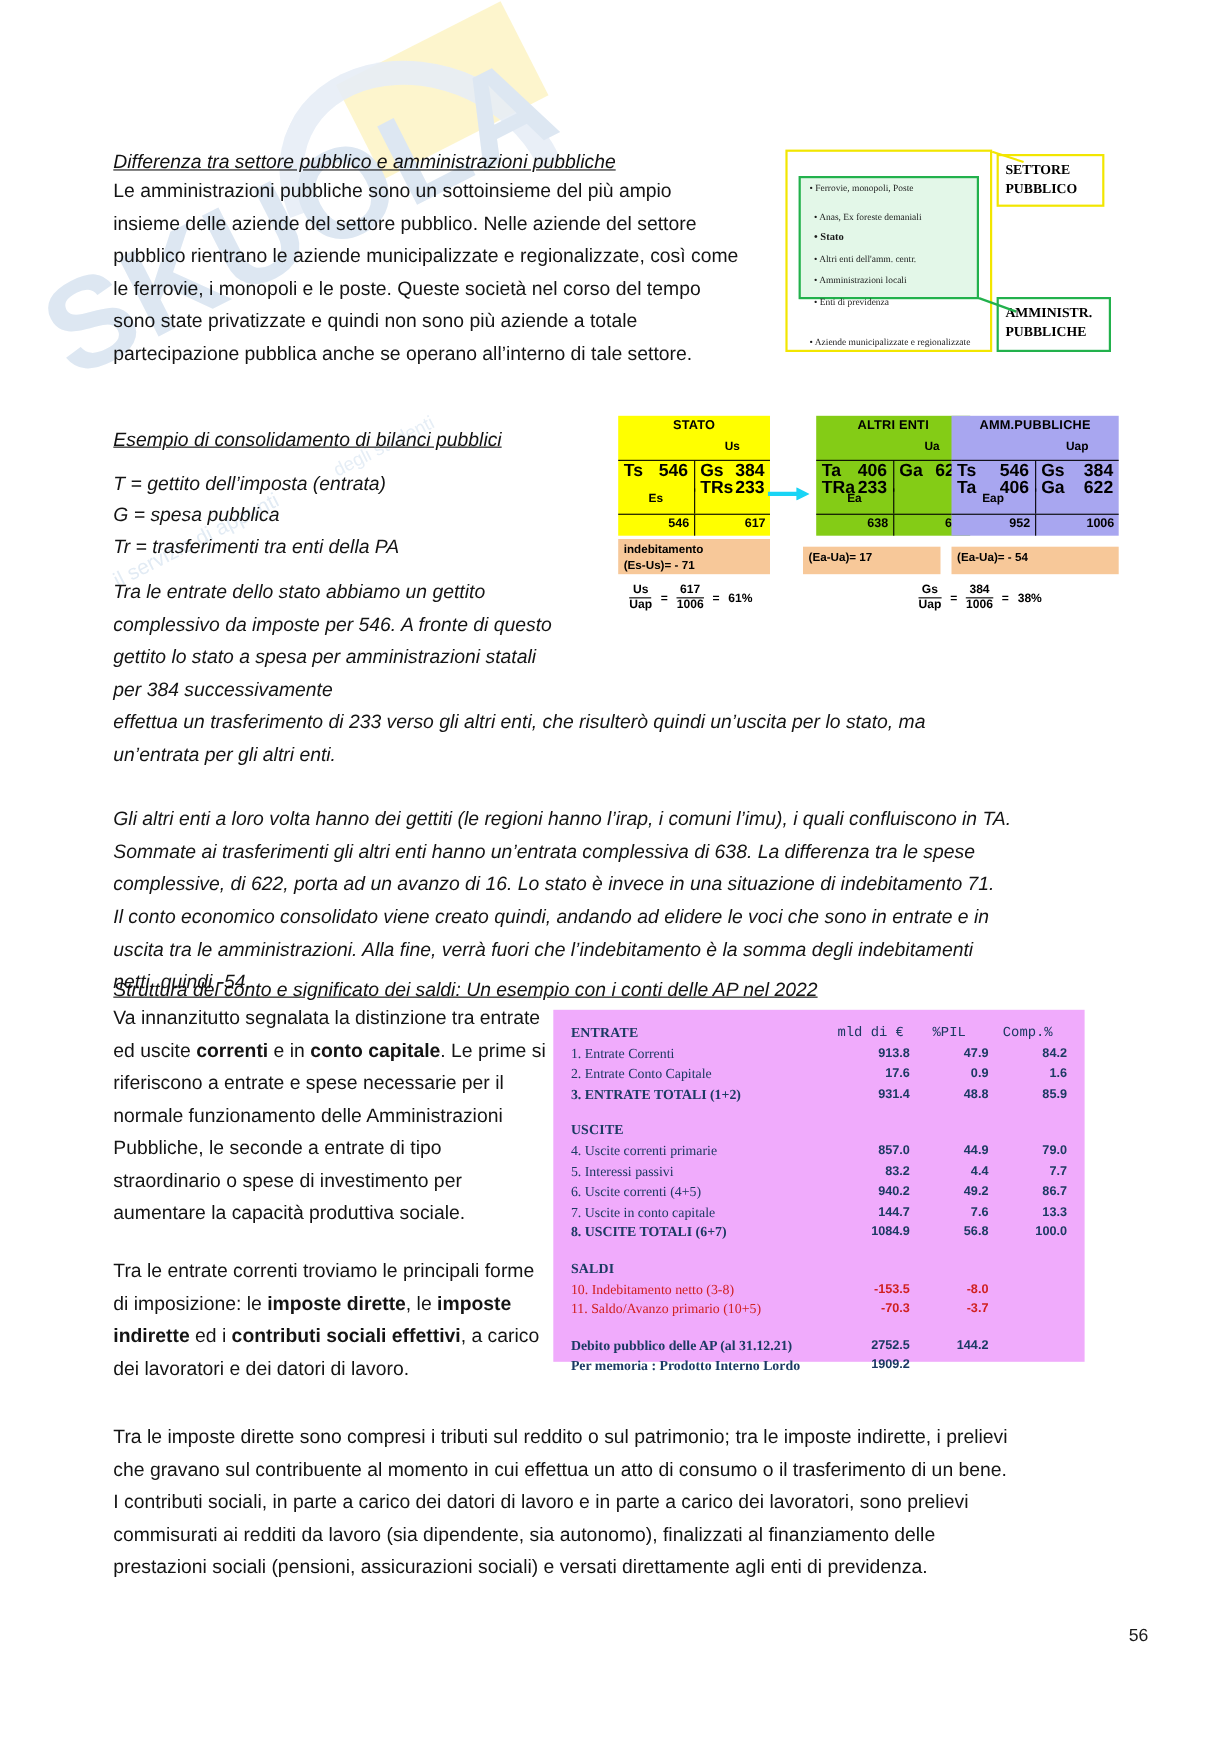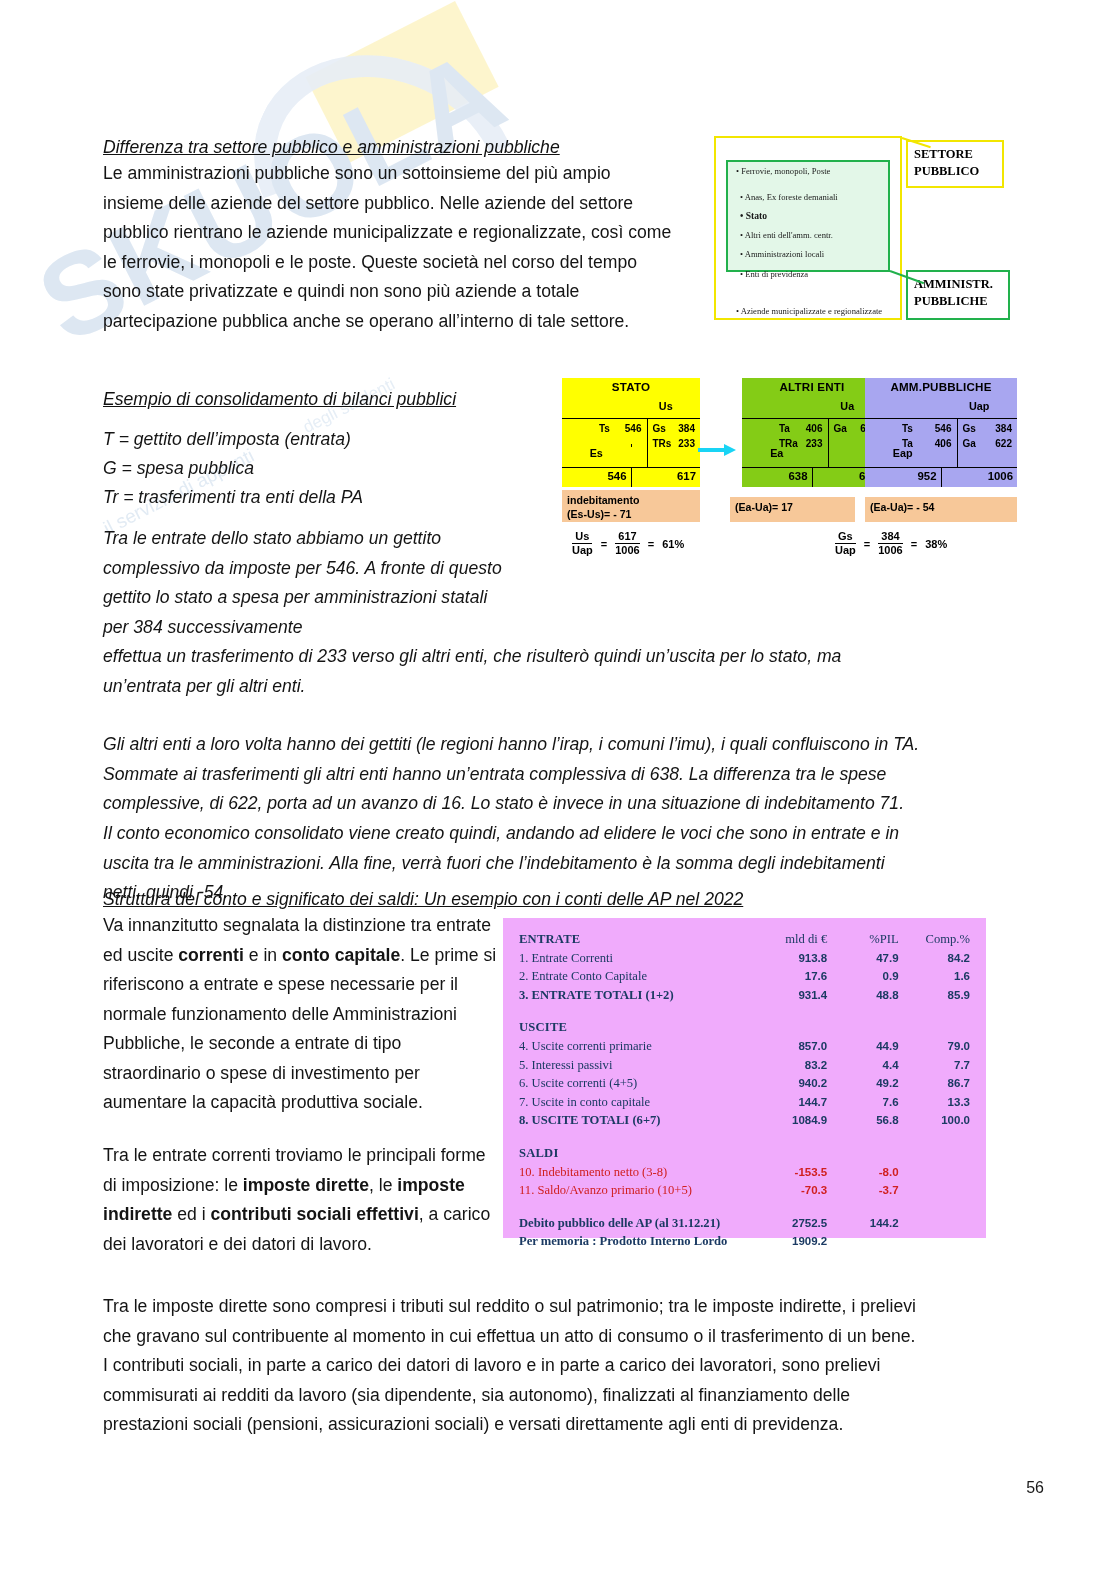--- a/index.html
+++ b/index.html
@@ -186,22 +186,21 @@
   .ct-sub > div {
     flex: 1;
     text-align: center;
     padding-top: 3px;
   }
   .ct-sub > div:first-child { border-right: 1.5px solid #000; margin-top: 47px; }
   .ct-body {
     border-top: 1.5px solid #000;
     display: flex;
     height: 48px;
-    font-size: 10px;
-    padding-left: 32px;
+    font-size: 16px;
   }
   .ct-half {
     flex: 1;
     position: relative;
     padding: 3px 3px 0 3px;
   }
   .ct-half:first-child { border-right: 1.5px solid #000; }
   .ct-row {
     display: flex;
     justify-content: space-between;
@@ -277,21 +276,21 @@
     padding: 12px 16px 10px 16px;
     box-sizing: border-box;
   }
   .bt-row {
     display: flex;
     line-height: 18.6px;
     white-space: nowrap;
   }
   .bt-label { width: 252px; }
   .bt-num { width: 76px; text-align: right; font-family: "Liberation Sans", sans-serif; font-weight: bold; font-size: 11.5px; }
-  .bt-num.hdr { font-family: Liberation Serif, serif; font-weight: normal; font-size: 12.6px; }
+  .bt-num.hdr { font-family: Liberation Mono, monospace; font-weight: normal; font-size: 12.6px; text-align: center; }
   .bt-row.head .bt-label { font-weight: bold; letter-spacing: .2px; }
   .bt-row.bold .bt-label { font-weight: bold; }
   .bt-row.red, .bt-row.red .bt-num { color: #d02020; align-items: center; }
   .bt-gap { height: 14px; }
 
   .pagenum {
     position: absolute;
     right: 72px; bottom: 82px;
     font-size: 16px;
     color: #1a1a1a;

